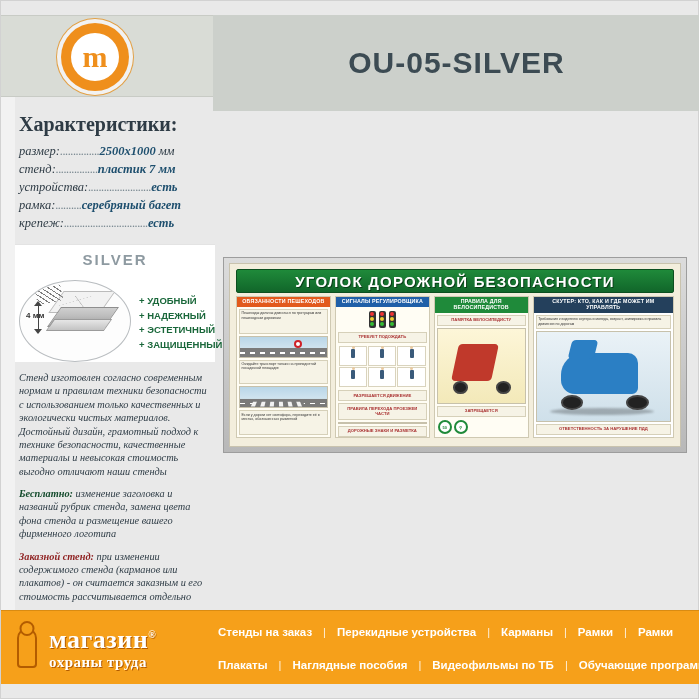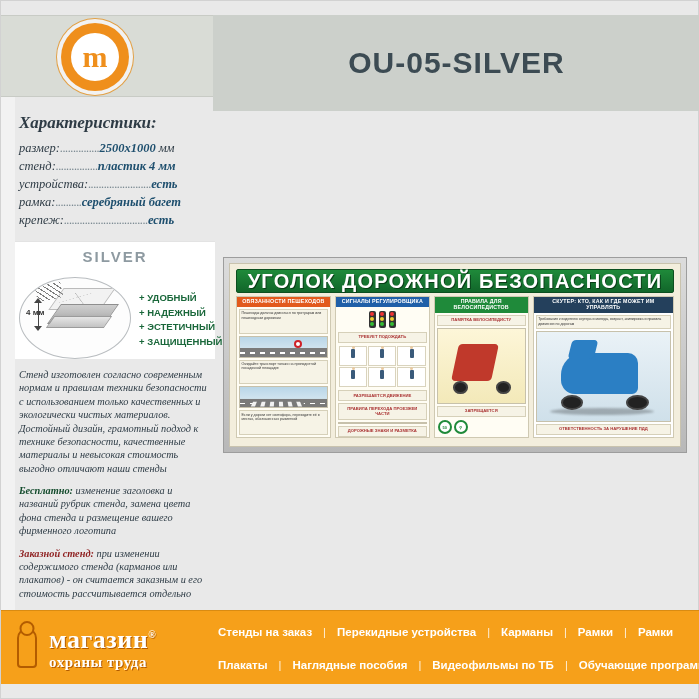--- a/index.html
+++ b/index.html
@@ -49,22 +49,22 @@
     font-family: "Liberation Serif", serif;
     line-height: 1;
   }
   
   .left-col {
     position: absolute; left: 14px; top: 104px;
     width: 200px;
   }
   .spec-title {
     font-family: "Liberation Serif", serif;
-    font-style: italic; font-weight: bold;
-    font-size: 17px; color: #2e3b45;
+    font-weight: bold;
+    font-size: 20px; color: #2e3b45;
     margin: 8px 0 6px 4px;
   }
   .spec-row {
     font-family: "Liberation Serif", serif;
     font-style: italic;
     font-size: 12.5px; color: #2e3b45;
     padding: 1.5px 0 1.5px 4px;
     display: flex; align-items: baseline;
     white-space: nowrap;
     overflow: hidden;
@@ -195,21 +195,21 @@
   }
   .stand-title {
     margin: 5px 6px 3px 6px;
     height: 24px;
     background: linear-gradient(180deg,#1f8a3a,#11662a);
     border: 1px solid #0c4f20;
     border-radius: 2px;
     display: flex; align-items: center; justify-content: center;
   }
   .stand-title span {
-    color: #ffffff; font-weight: bold; font-size: 20px;
+    color: #ffffff; font-weight: bold; font-size: 15px;
     letter-spacing: 1.2px;
     text-shadow: 1px 1px 0 #0a3d18;
   }
   .cols {
     display: flex; gap: 4px; padding: 0 6px 6px 6px;
     height: calc(100% - 34px);
   }
   .col {
     flex: 1 1 0;
     background: #fffdf4;
@@ -423,21 +423,21 @@
 
     <div class="spec-row">
       <span class="k">размер:</span>
       <span class="dots">...............</span>
       <span class="v">2500x1000</span>
       <span class="u">мм</span>
     </div>
     <div class="spec-row">
       <span class="k">стенд:</span>
       <span class="dots">................</span>
-      <span class="v">пластик 4 мм</span>
+      <span class="v">пластик 7 мм</span>
     </div>
     <div class="spec-row">
       <span class="k">устройства:</span>
       <span class="dots">........................</span>
       <span class="v">есть</span>
     </div>
     <div class="spec-row">
       <span class="k">рамка:</span>
       <span class="dots">..........</span>
       <span class="v">серебряный багет</span>

